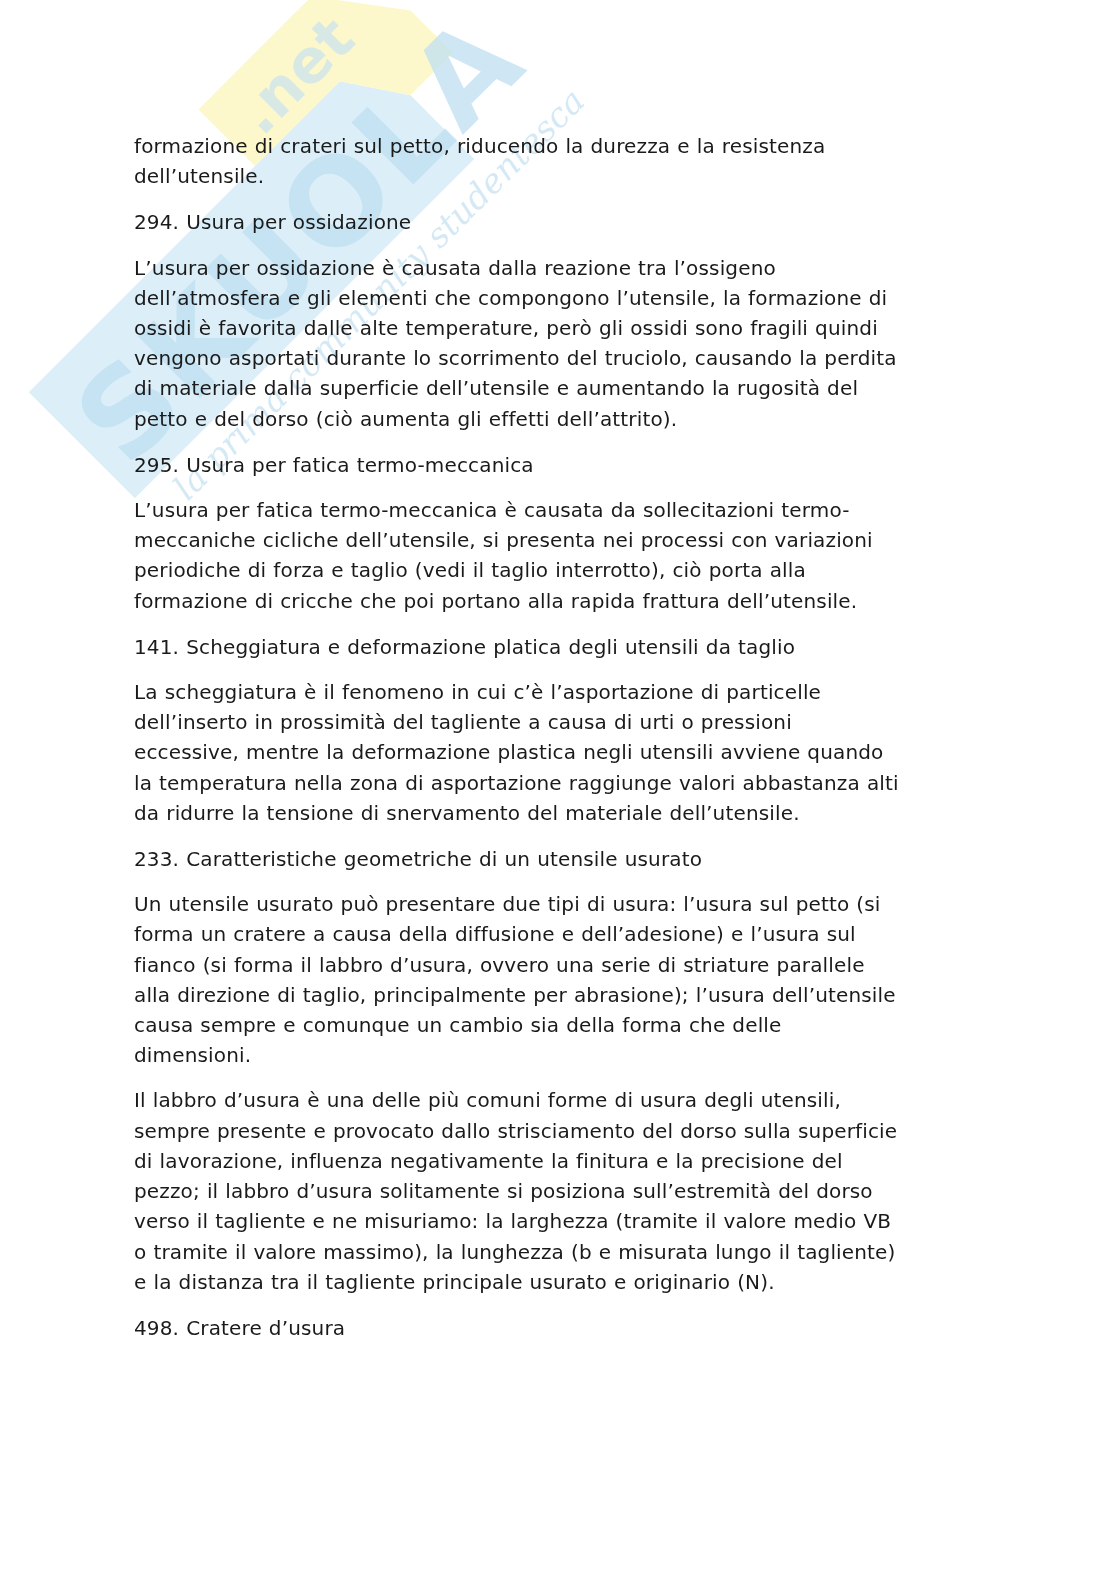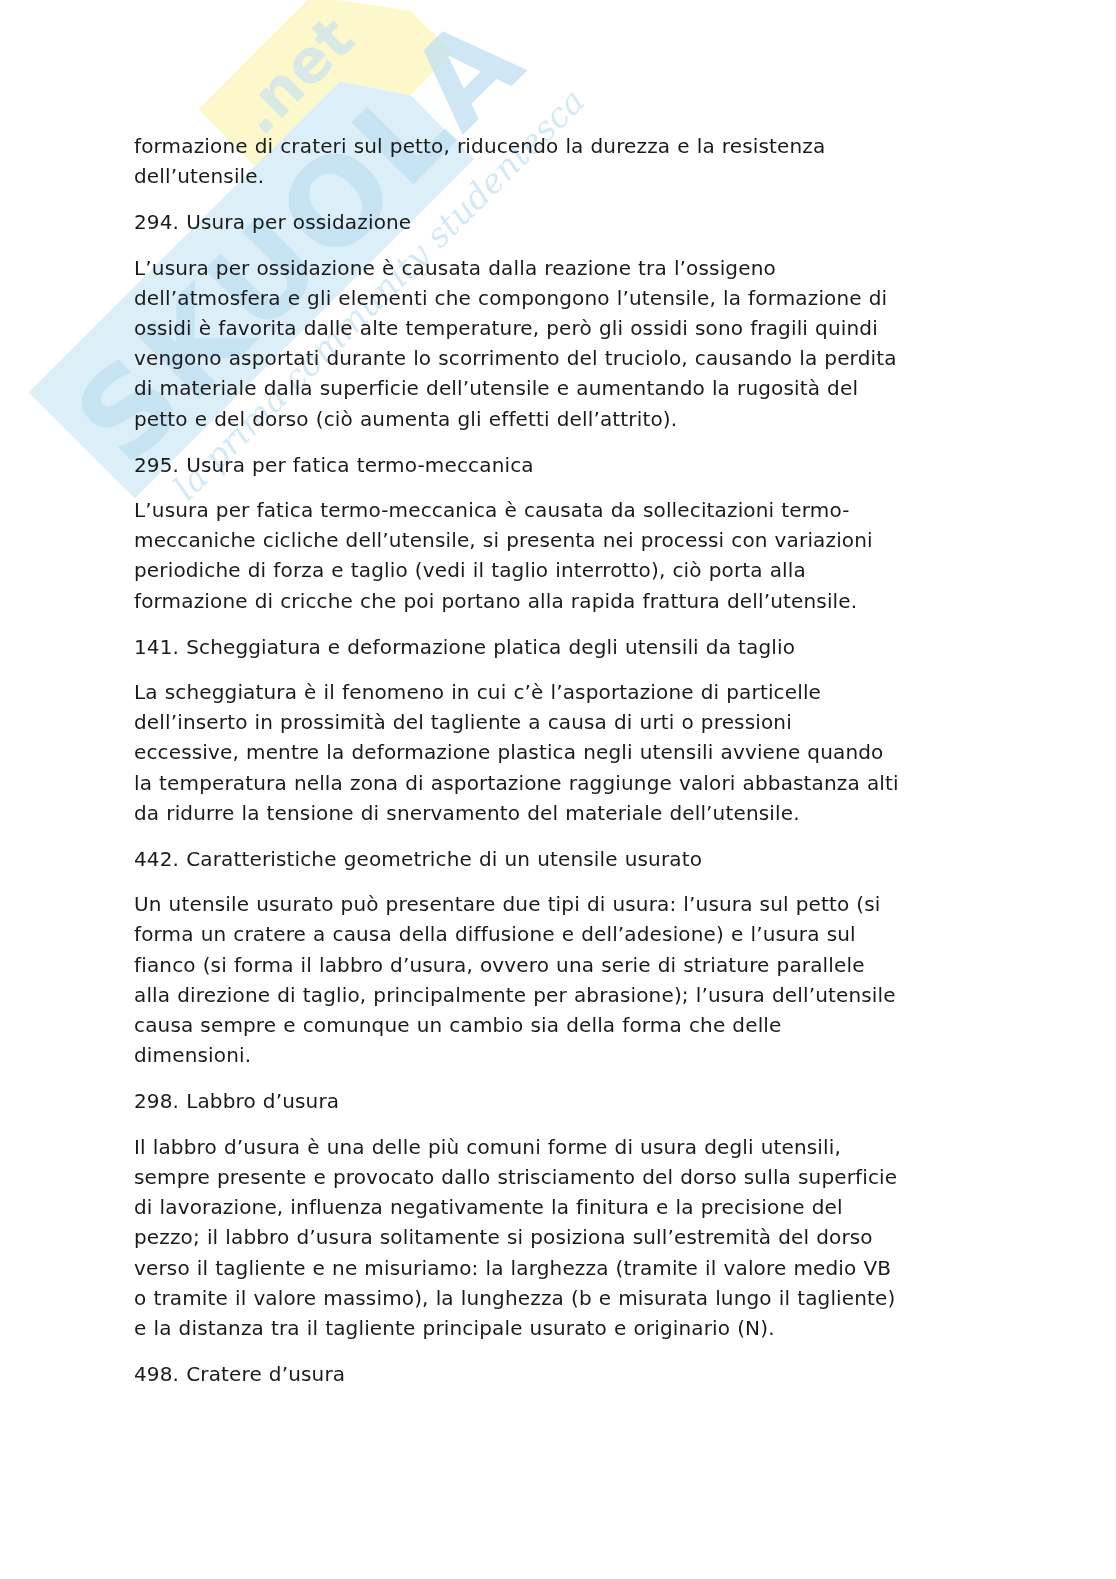--- a/index.html
+++ b/index.html
@@ -77,28 +77,27 @@
   <p class="para">L’usura per fatica termo-meccanica è causata da sollecitazioni termo-
 meccaniche cicliche dell’utensile, si presenta nei processi con variazioni
 periodiche di forza e taglio (vedi il taglio interrotto), ciò porta alla
 formazione di cricche che poi portano alla rapida frattura dell’utensile.</p>
   <p class="heading">141. Scheggiatura e deformazione platica degli utensili da taglio</p>
   <p class="para">La scheggiatura è il fenomeno in cui c’è l’asportazione di particelle
 dell’inserto in prossimità del tagliente a causa di urti o pressioni
 eccessive, mentre la deformazione plastica negli utensili avviene quando
 la temperatura nella zona di asportazione raggiunge valori abbastanza alti
 da ridurre la tensione di snervamento del materiale dell’utensile.</p>
-  <p class="heading">442. Caratteristiche geometriche di un utensile usurato</p>
+  <p class="heading">233. Caratteristiche geometriche di un utensile usurato</p>
   <p class="para">Un utensile usurato può presentare due tipi di usura: l’usura sul petto (si
 forma un cratere a causa della diffusione e dell’adesione) e l’usura sul
 fianco (si forma il labbro d’usura, ovvero una serie di striature parallele
 alla direzione di taglio, principalmente per abrasione); l’usura dell’utensile
 causa sempre e comunque un cambio sia della forma che delle
 dimensioni.</p>
-  <p class="heading">298. Labbro d’usura</p>
   <p class="para">Il labbro d’usura è una delle più comuni forme di usura degli utensili,
 sempre presente e provocato dallo strisciamento del dorso sulla superficie
 di lavorazione, influenza negativamente la finitura e la precisione del
 pezzo; il labbro d’usura solitamente si posiziona sull’estremità del dorso
 verso il tagliente e ne misuriamo: la larghezza (tramite il valore medio VB
 o tramite il valore massimo), la lunghezza (b e misurata lungo il tagliente)
 e la distanza tra il tagliente principale usurato e originario (N).</p>
   <p class="heading">498. Cratere d’usura</p>
 </div>
 

